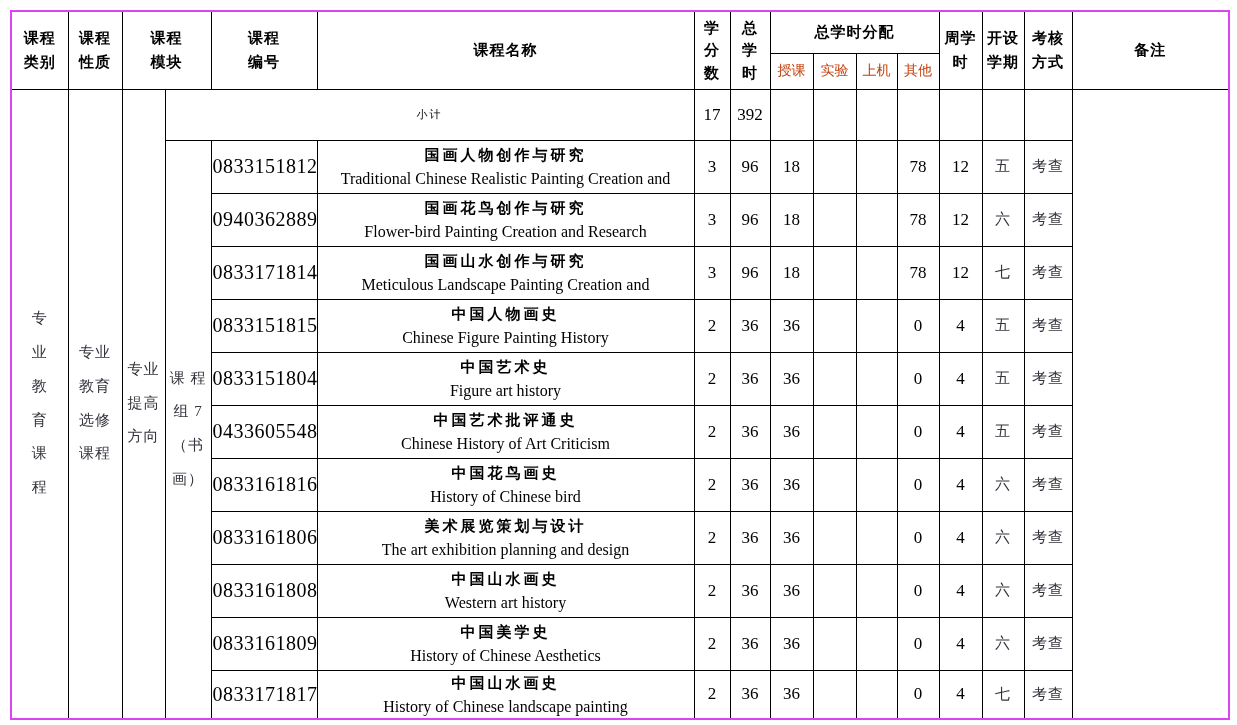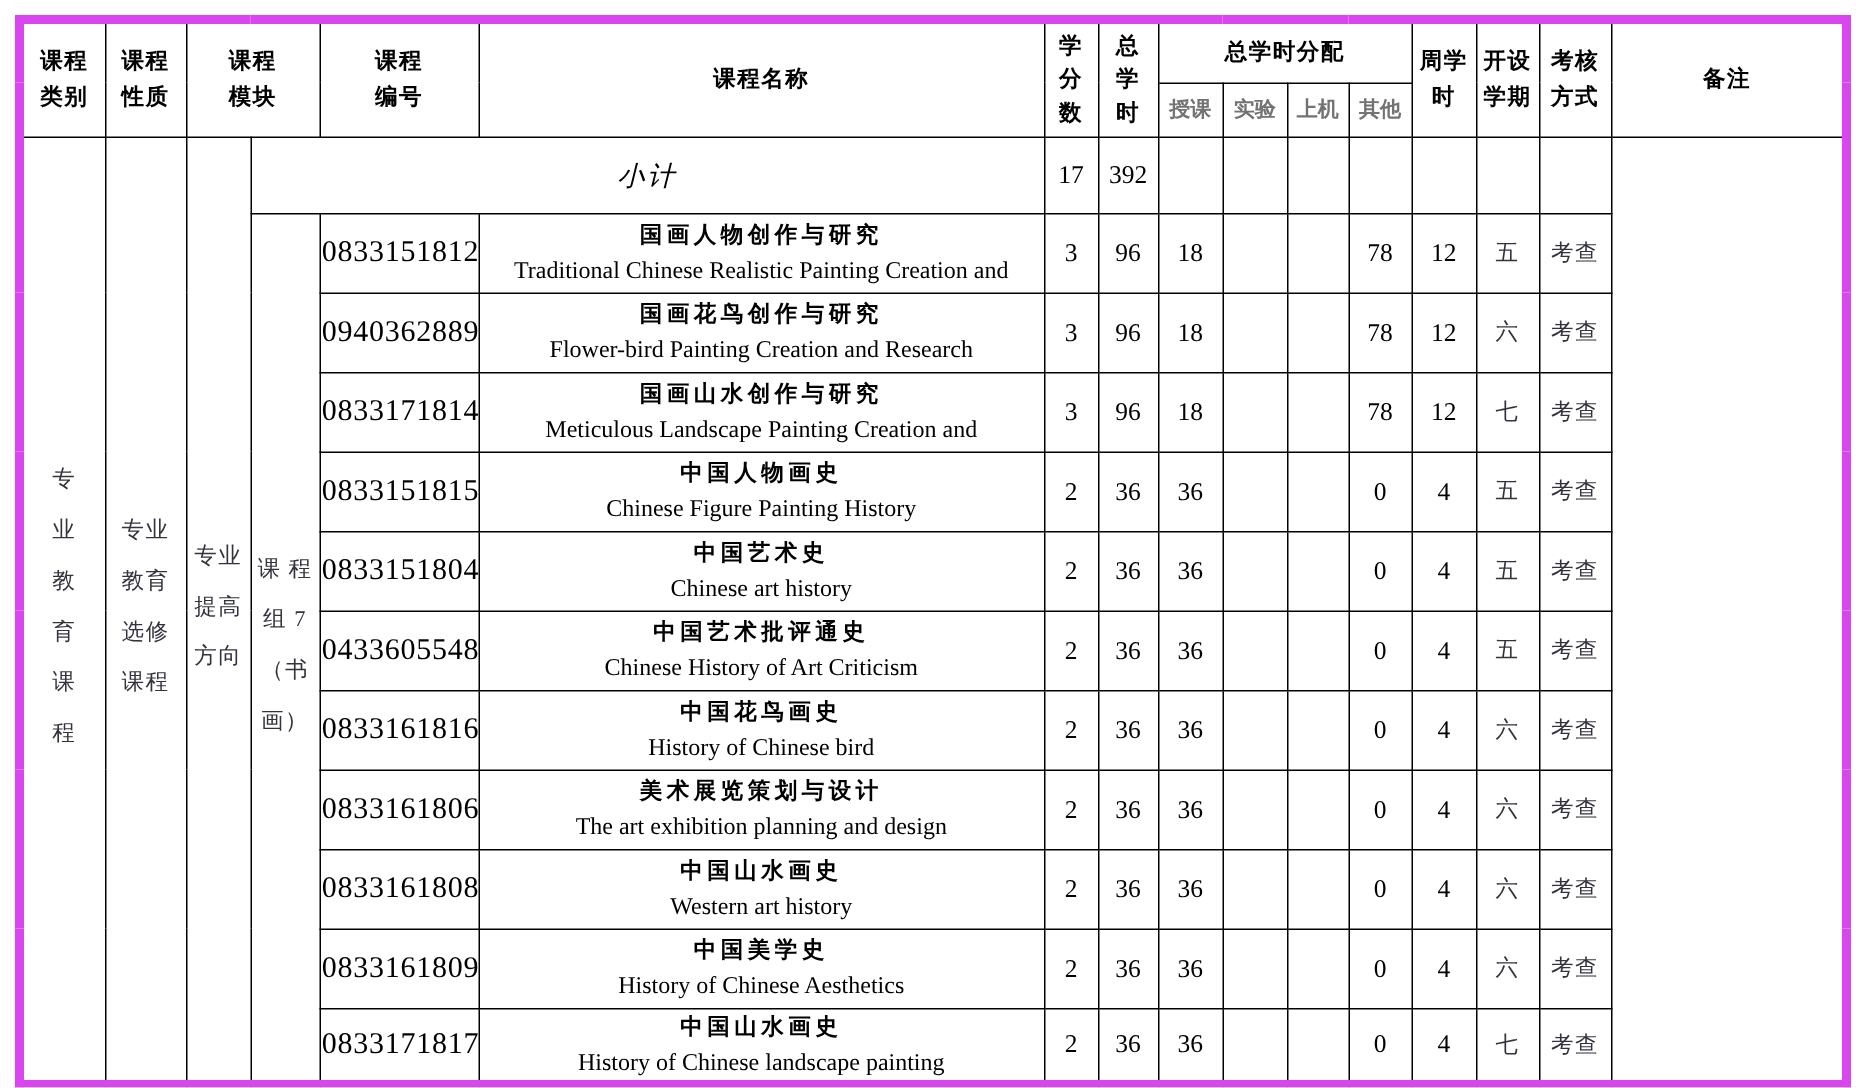--- a/index.html
+++ b/index.html
@@ -18,21 +18,21 @@
     background: #fff;
     overflow: hidden;
   }
   table.curriculum {
     position: absolute;
     left: 10px;
     top: 10px;
     width: 1218px;
     border-collapse: collapse;
     table-layout: fixed;
-    border: 6px solid #d946ef;
+    border: 2px solid #d946ef;
     background: #fff;
   }
   table.curriculum td, table.curriculum th {
     border: 1px solid #000;
     text-align: center;
     vertical-align: middle;
     padding: 0 1px;
     overflow: hidden;
   }
   
@@ -40,24 +40,24 @@
     font-family: "Liberation Sans", sans-serif;
     font-weight: bold;
     font-size: 15px;
     line-height: 1.65;
     white-space: pre-line;
     letter-spacing: 1px;
   }
   .hdr-stack { line-height: 1.5; }
   .subhdr {
     font-family: "Liberation Serif", serif;
-    font-weight: bold;
+    font-weight: normal;
     font-size: 14px;
     letter-spacing: 0px;
-    color: #737373;
+    color: #c2410c;
   }
   
   .vert {
     white-space: pre-line;
     font-size: 15px;
     line-height: 2.25;
     color: #33333d;
     letter-spacing: 1px;
   }
   .kai { color: #33333d; }
@@ -71,23 +71,22 @@
     letter-spacing: 3px;
     line-height: 1.6;
     font-weight: bold;
   }
   .name-en {
     font-size: 16px;
     letter-spacing: 0;
     line-height: 1.45;
   }
   .subtotal-label {
-    font-size: 18px;
+    font-size: 11px;
     letter-spacing: 2px;
-    font-style: italic;
   }
   .sem, .assess { font-size: 15px; letter-spacing: 1px; }
 </style>
 </head>
 <body>
 
 <div class="page">
 <table class="curriculum">
   <colgroup>
     <col style="width:57px">
@@ -237,21 +236,21 @@
     <td class="num">0</td>
     <td class="num">4</td>
     <td class="kai sem">五</td>
     <td class="kai assess">考查</td>
   </tr>
 
   <tr style="height:53px">
     <td class="code">0833151804</td>
     <td>
       <div class="name-zh">中国艺术史</div>
-      <div class="name-en">Chinese art history</div>
+      <div class="name-en">Figure art history</div>
     </td>
     <td class="num">2</td>
     <td class="num">36</td>
     <td class="num">36</td>
     <td class="num"></td>
     <td class="num"></td>
     <td class="num">0</td>
     <td class="num">4</td>
     <td class="kai sem">五</td>
     <td class="kai assess">考查</td>

